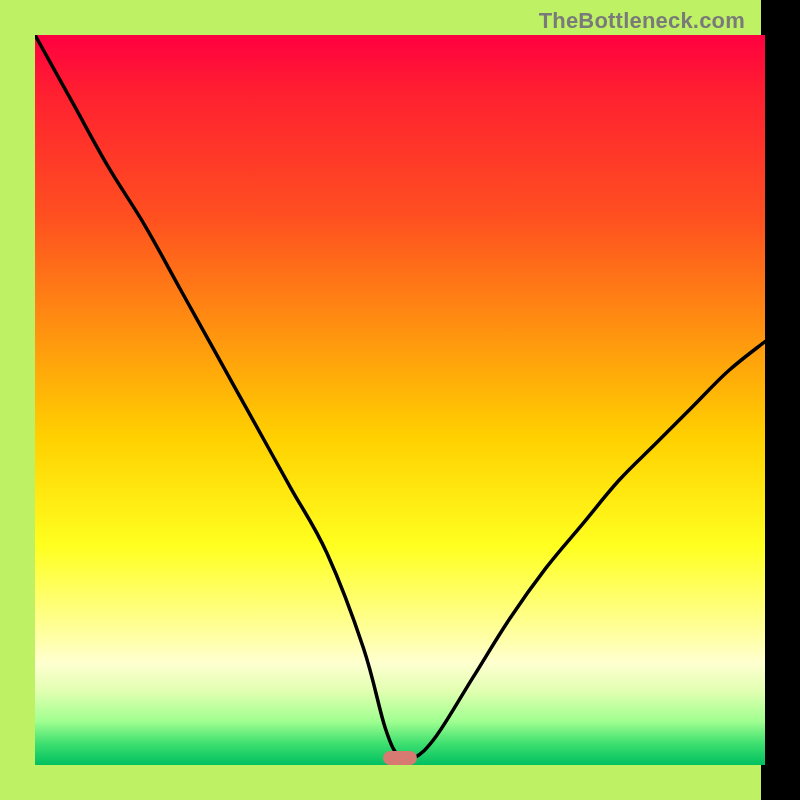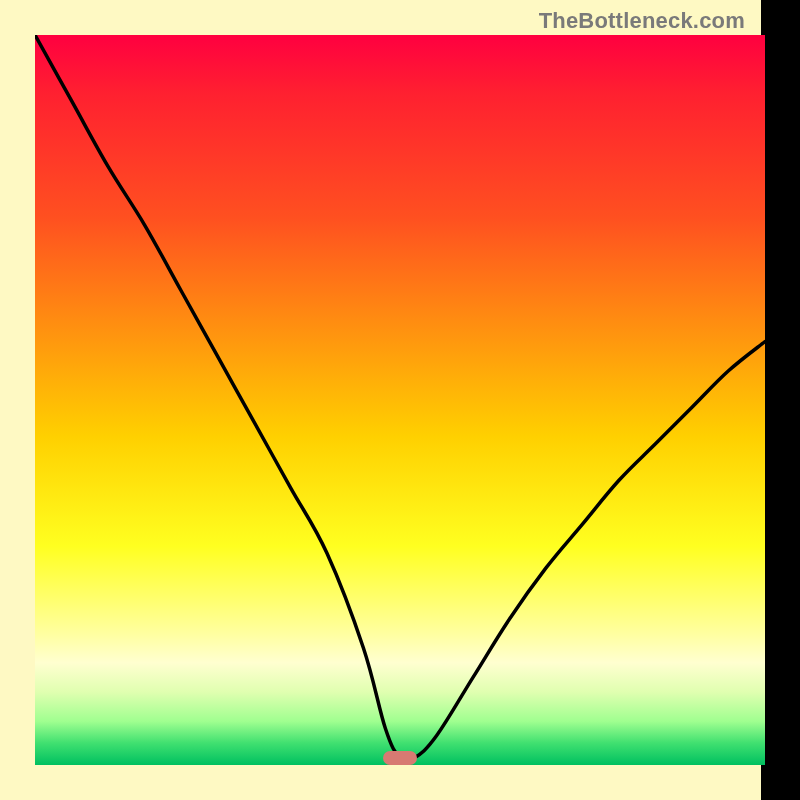--- a/index.html
+++ b/index.html
@@ -7,21 +7,21 @@
     padding: 0;
     width: 800px;
     height: 800px;
     background: #000;
     overflow: hidden;
   }
   .frame {
     position: relative;
     width: 761px;
     height: 800px;
-    background: #fef9c3;
+    background: #bef264;
   }
   .plot-area {
     position: absolute;
     left: 35px;
     top: 35px;
     width: 730px;
     height: 730px;
     background: linear-gradient(
       to bottom,
       #ff0040 0%,

